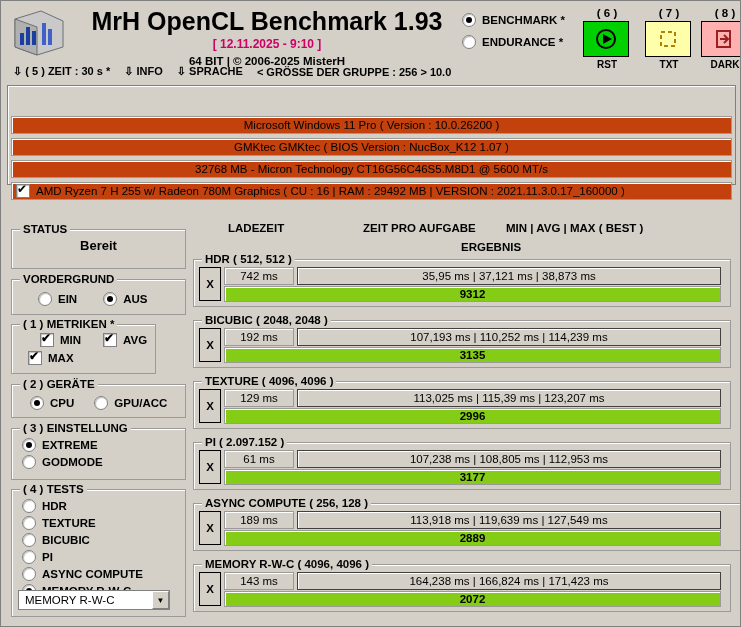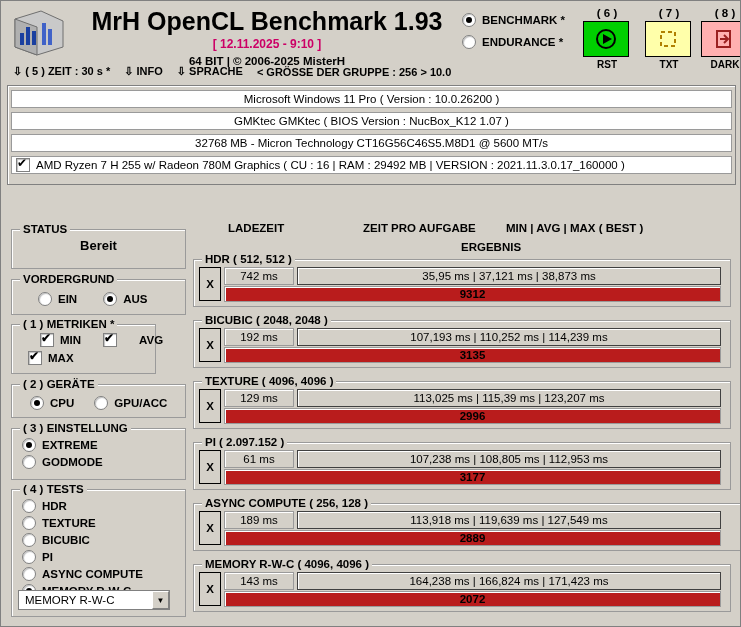--- a/index.html
+++ b/index.html
@@ -148,27 +148,28 @@
     background: #d4d0c8;
     border: 1px solid #808080;
     box-shadow: inset 1px 1px 0 #fff;
     box-sizing: border-box;
   }
   .inforow {
     position: absolute;
     left: 3px;
     width: 721px;
     height: 18px;
-    background: #ffffff;
+    background: #c2410c;
     border: 1px solid #9a9a9a;
     box-sizing: border-box;
     font-size: 11.5px;
     text-align: center;
     line-height: 16px;
     box-shadow: inset 1px 1px 0 #fff;
+    margin-top: 26px;
   }
   .inforow.left {
     text-align: left;
     padding-left: 4px;
     display: flex;
     align-items: center;
   }
   
   .colhead {
     position: absolute;
@@ -288,21 +289,21 @@
     box-sizing: border-box;
     font-size: 11.5px;
     display: flex;
     align-items: center;
     justify-content: center;
   }
   .ergebnis {
     position: absolute;
     left: 30px; top: 26px;
     width: 497px; height: 16px;
-    background: #b91c1c;
+    background: #84cc16;
     border: 1px solid #9a9a9a;
     box-shadow: inset 1px 1px 0 #fff;
     box-sizing: border-box;
     font-size: 11.5px;
     font-weight: bold;
     display: flex;
     align-items: center;
     justify-content: center;
   }
 </style>
@@ -414,21 +415,21 @@
     </div>
   </div>
 
   <div class="group" style="left:10px; top:323px; width:145px; height:50px;">
     <div class="group-title">( 1 ) METRIKEN *</div>
     <div style="margin-top:8px; display:flex;">
       <div class="opt-inline" style="margin-left:28px;">
         <span class="chk checked"></span>
         <span>MIN</span>
       </div>
-      <div class="opt-inline" style="margin-left:22px;gap:16px;">
+      <div class="opt-inline" style="margin-left:22px;">
         <span class="chk checked"></span>
         <span>AVG</span>
       </div>
     </div>
     <div class="opt" style="margin-left:16px; margin-top:4px;">
       <span class="chk checked"></span>
       <span>MAX</span>
     </div>
   </div>
 

